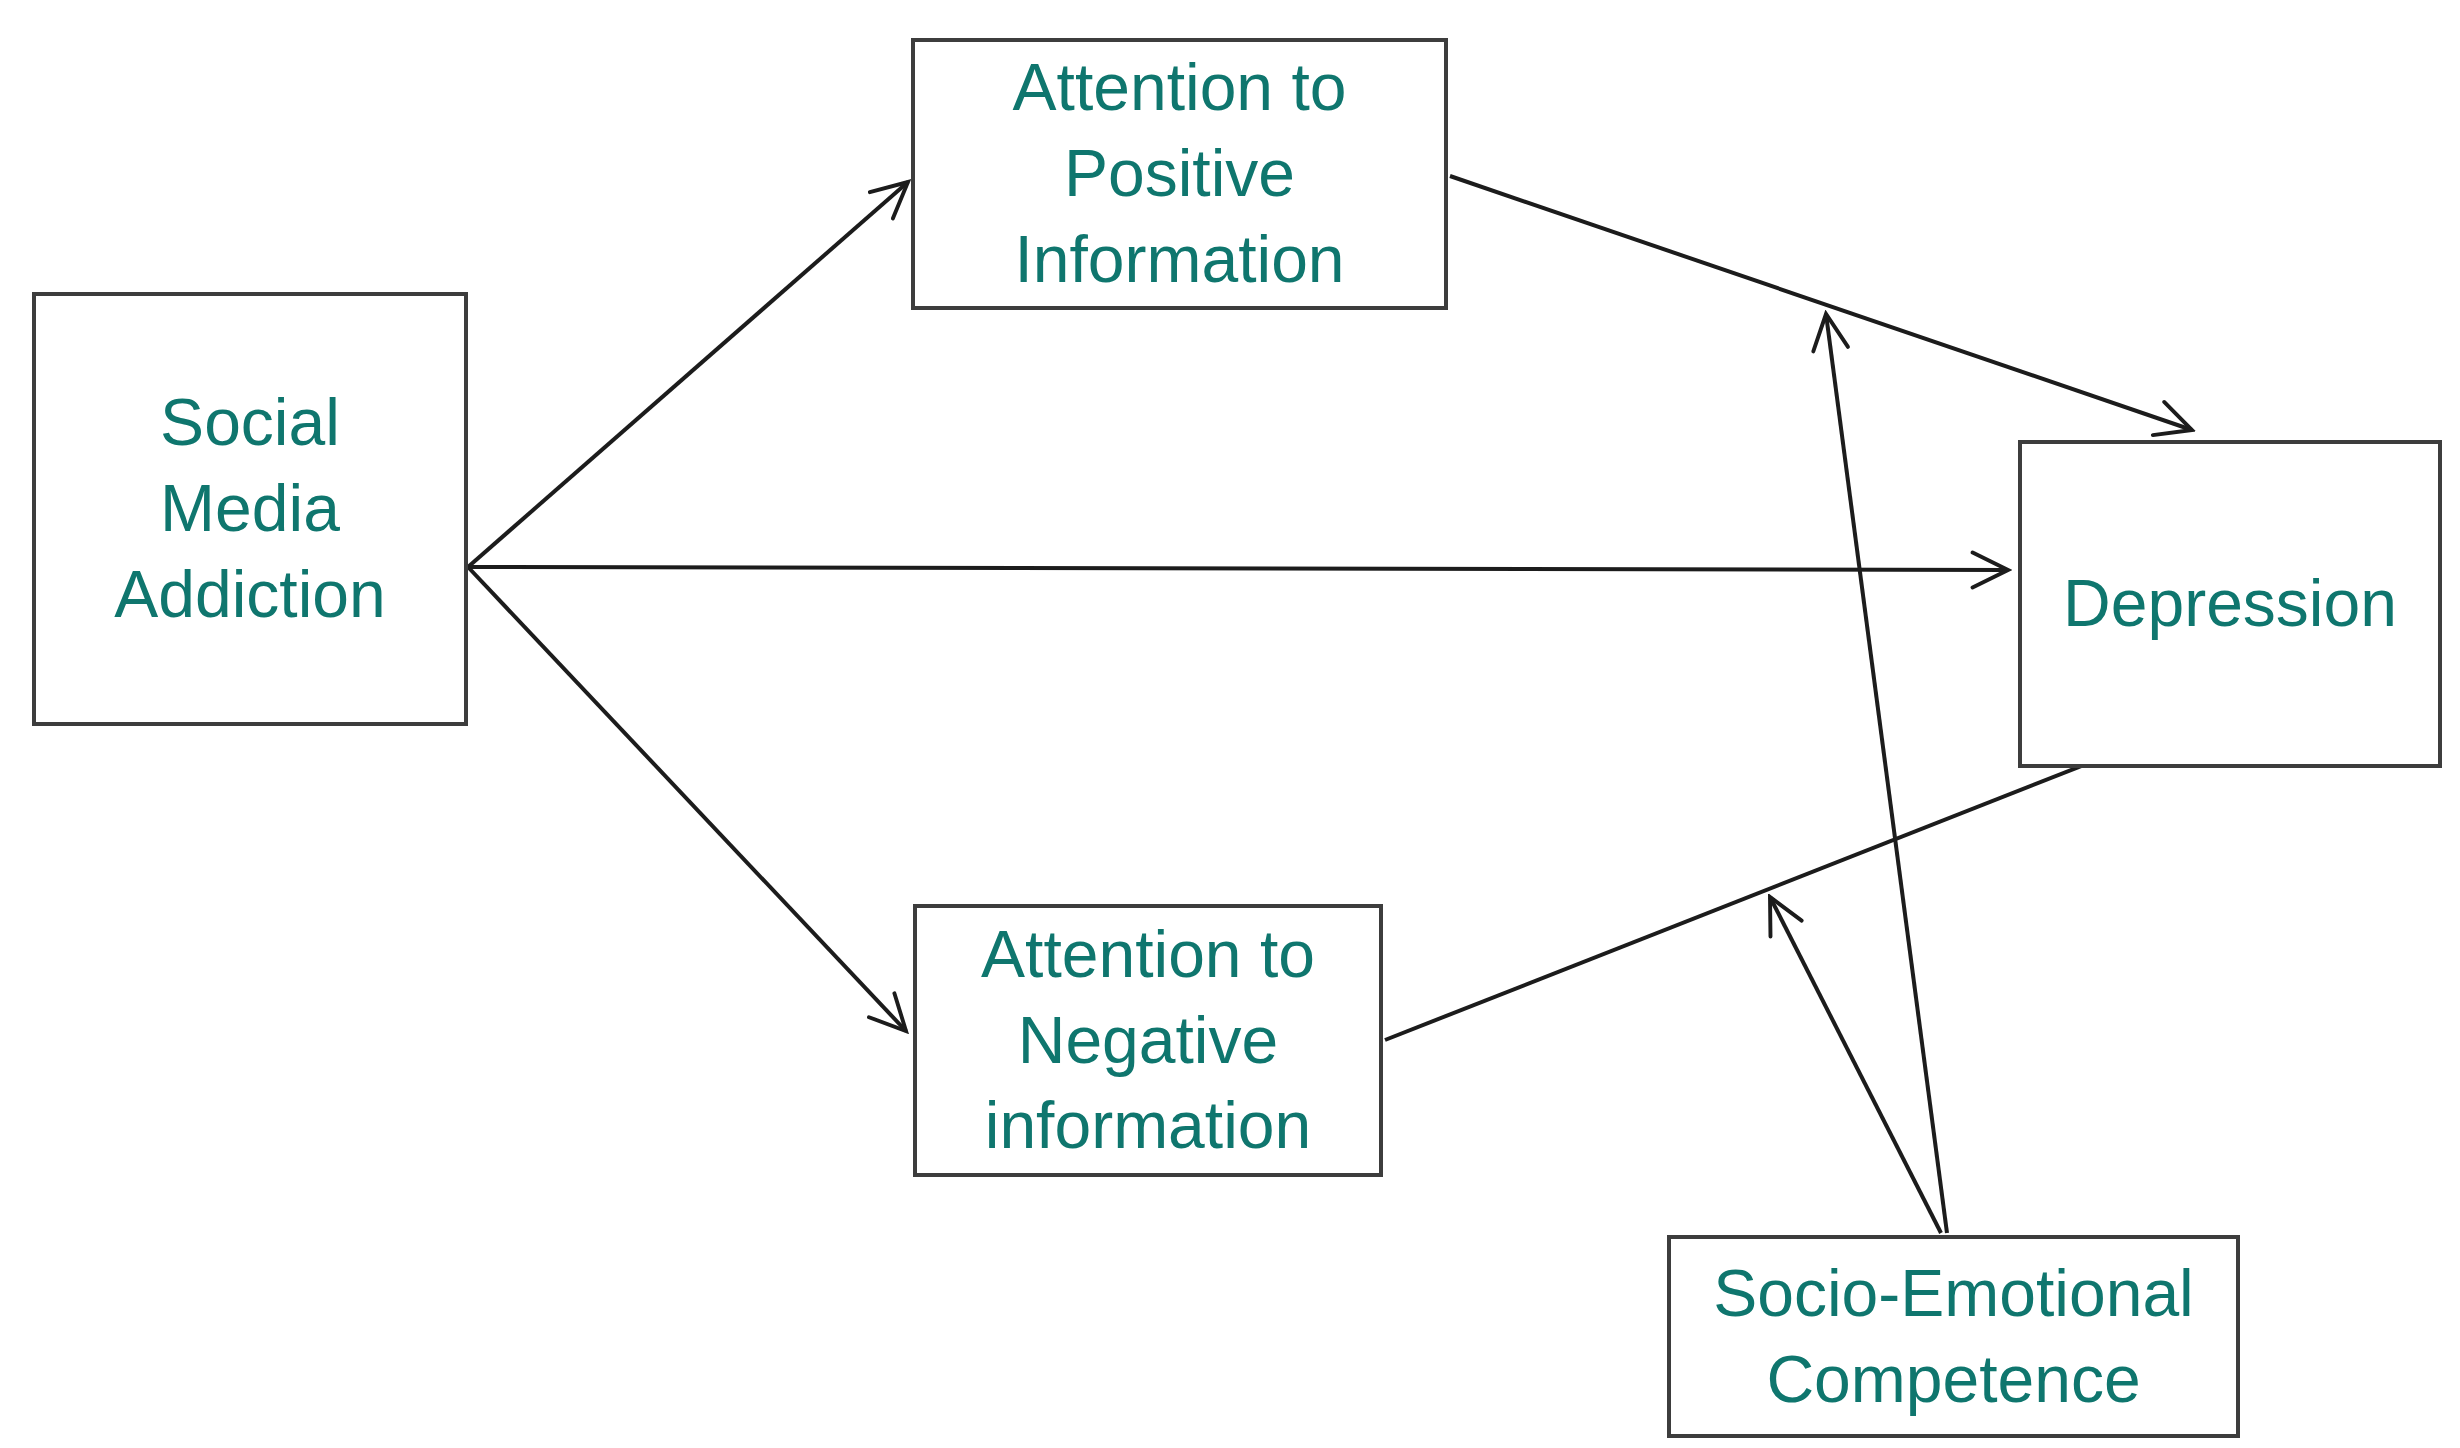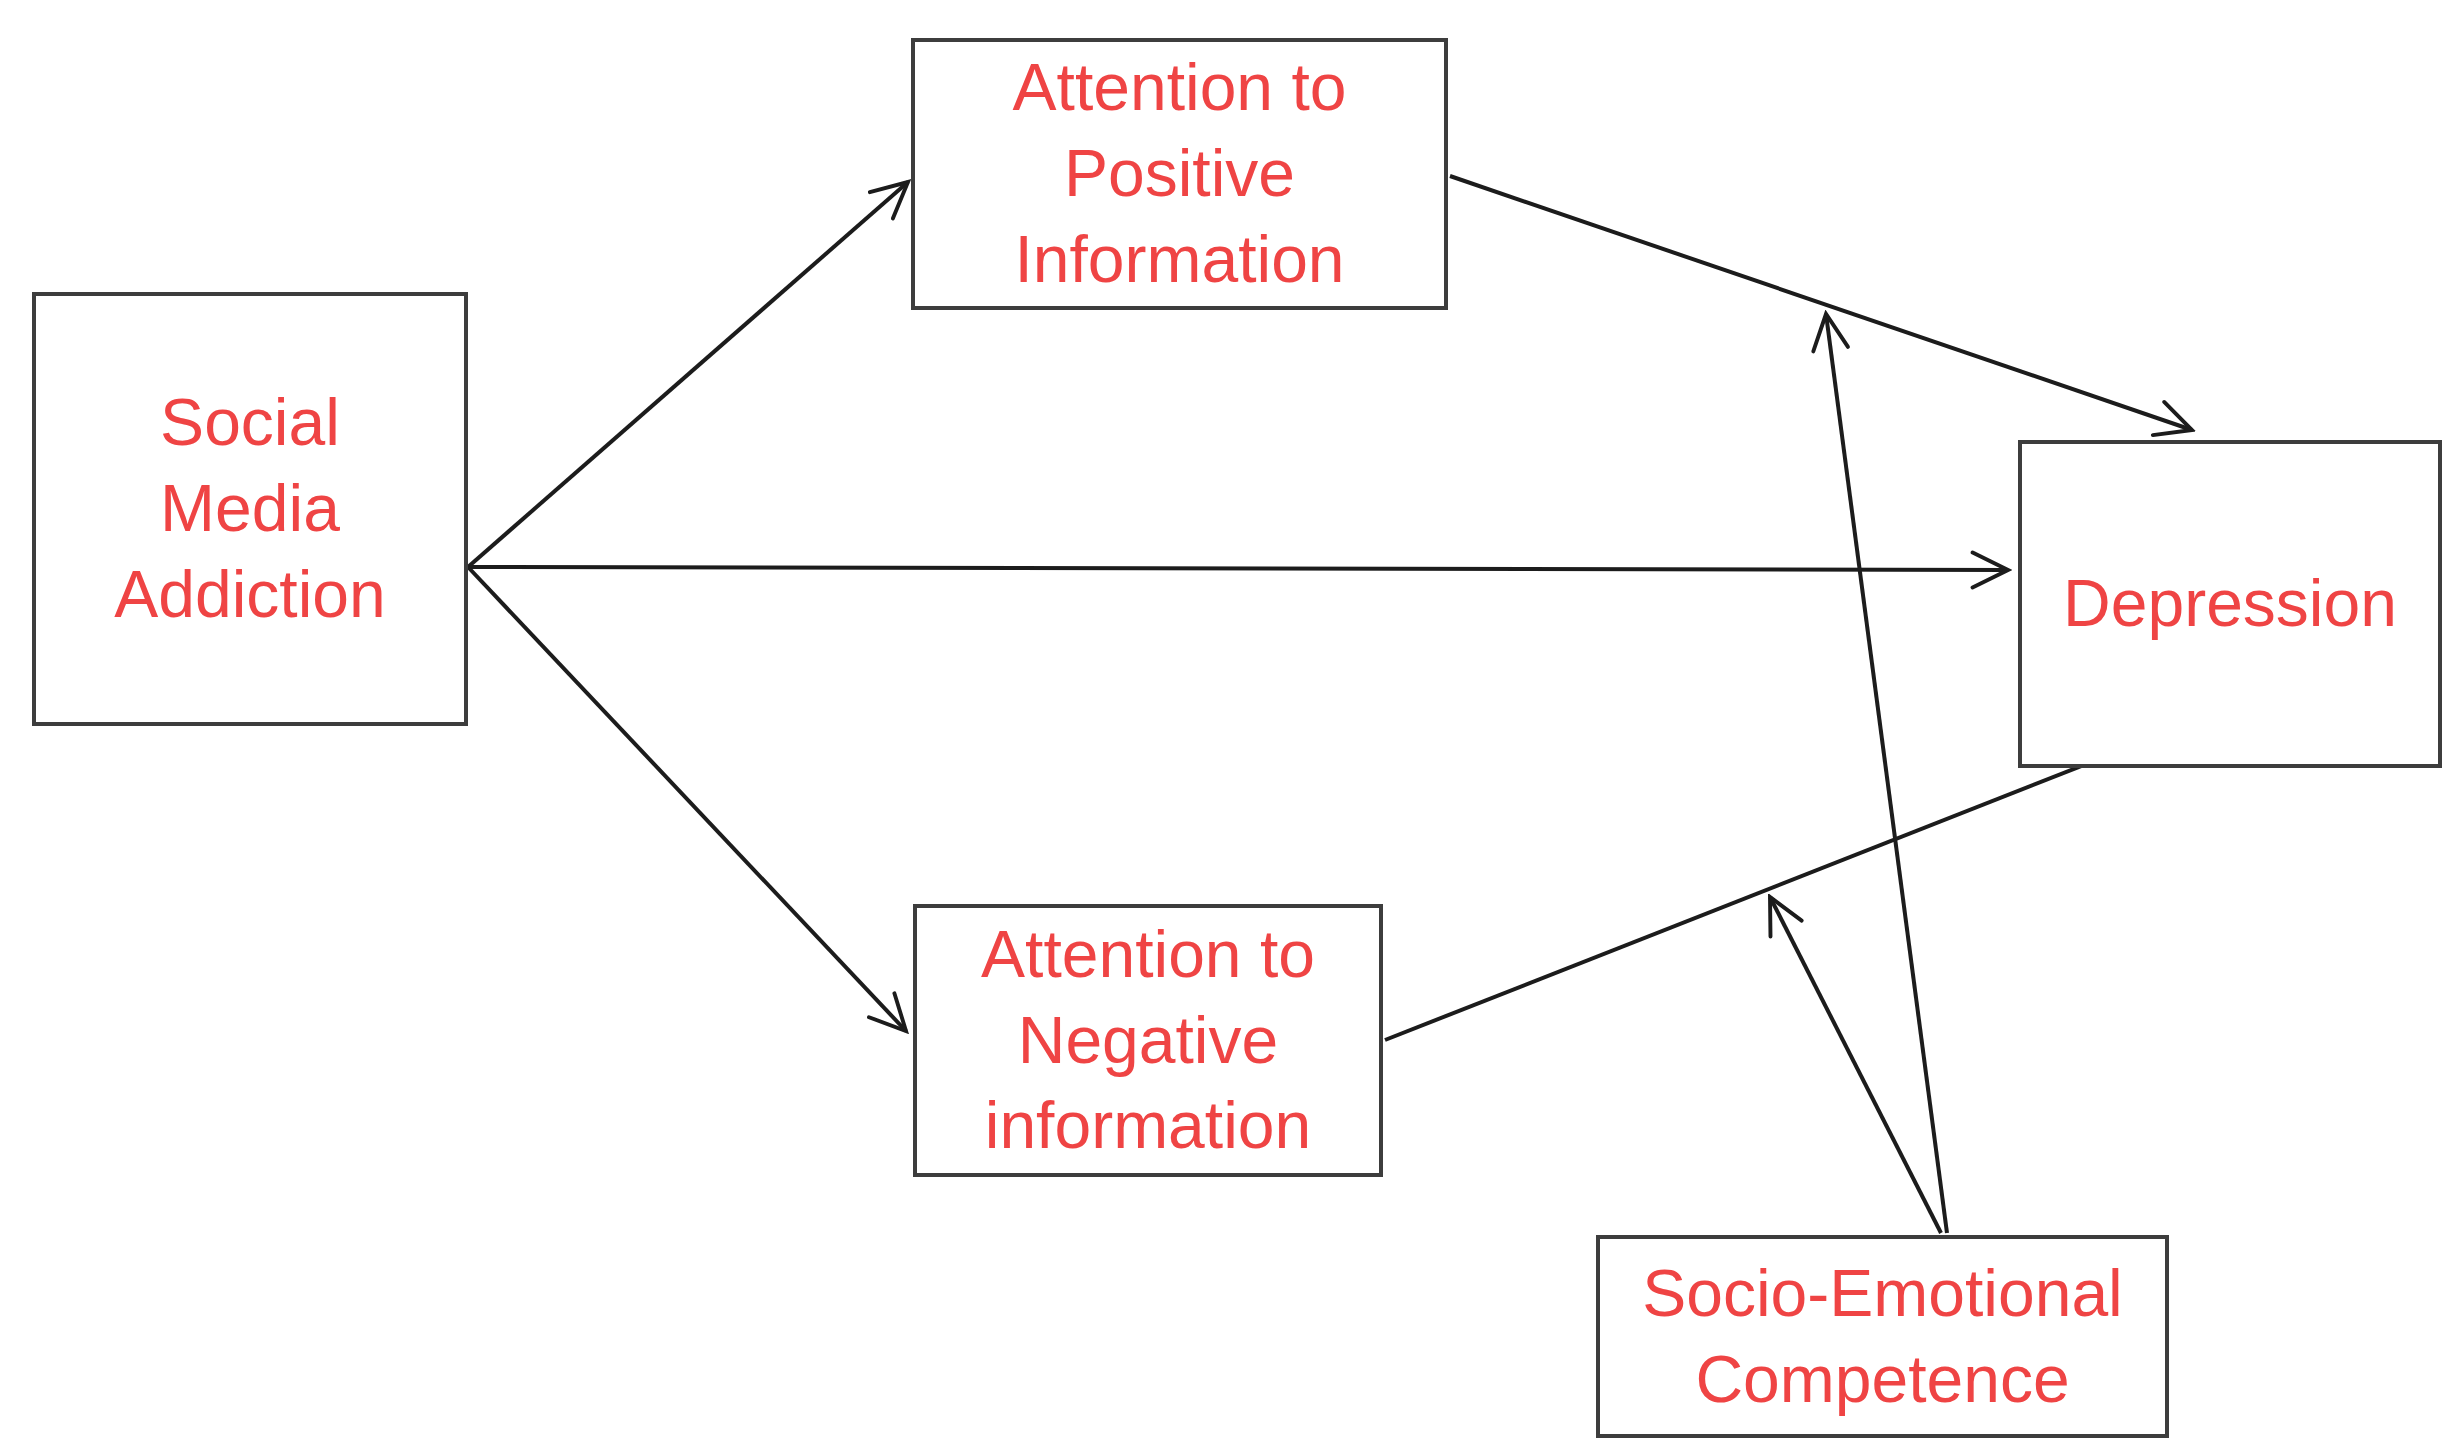--- a/index.html
+++ b/index.html
@@ -30,28 +30,28 @@
     border: 4px solid #3d3d3d;
     display: flex;
     align-items: center;
     justify-content: center;
   }
   .node-label {
     white-space: pre-line;
     text-align: center;
     font-size: 66px;
     line-height: 1.3;
-    color: #ef4444;
+    color: #0f766e;
   }
   
   .node-sma        { left: 32px;   top: 292px;  width: 436px; height: 434px; }
   .node-positive   { left: 911px;  top: 38px;   width: 537px; height: 272px; }
   .node-negative   { left: 913px;  top: 904px;  width: 470px; height: 273px; }
   .node-depression { left: 2018px; top: 440px;  width: 424px; height: 328px; }
-  .node-sec        { left: 1596px; top: 1235px; width: 573px; height: 203px; }
+  .node-sec        { left: 1667px; top: 1235px; width: 573px; height: 203px; }
 </style>
 </head>
 <body>
 
 <div class="stage">
 
   <svg class="edges-layer" width="2460" height="1448" viewBox="0 0 2460 1448" xmlns="http://www.w3.org/2000/svg">
     <defs>
       <marker id="arrowhead" viewBox="0 0 10 10" refX="9.2" refY="5" markerWidth="46" markerHeight="46" markerUnits="userSpaceOnUse" orient="auto">
         <polyline points="1.5,1.2 9.2,5 1.5,8.8" fill="none" stroke="#1c1c1c" stroke-width="0.85" stroke-linecap="round"></polyline>

